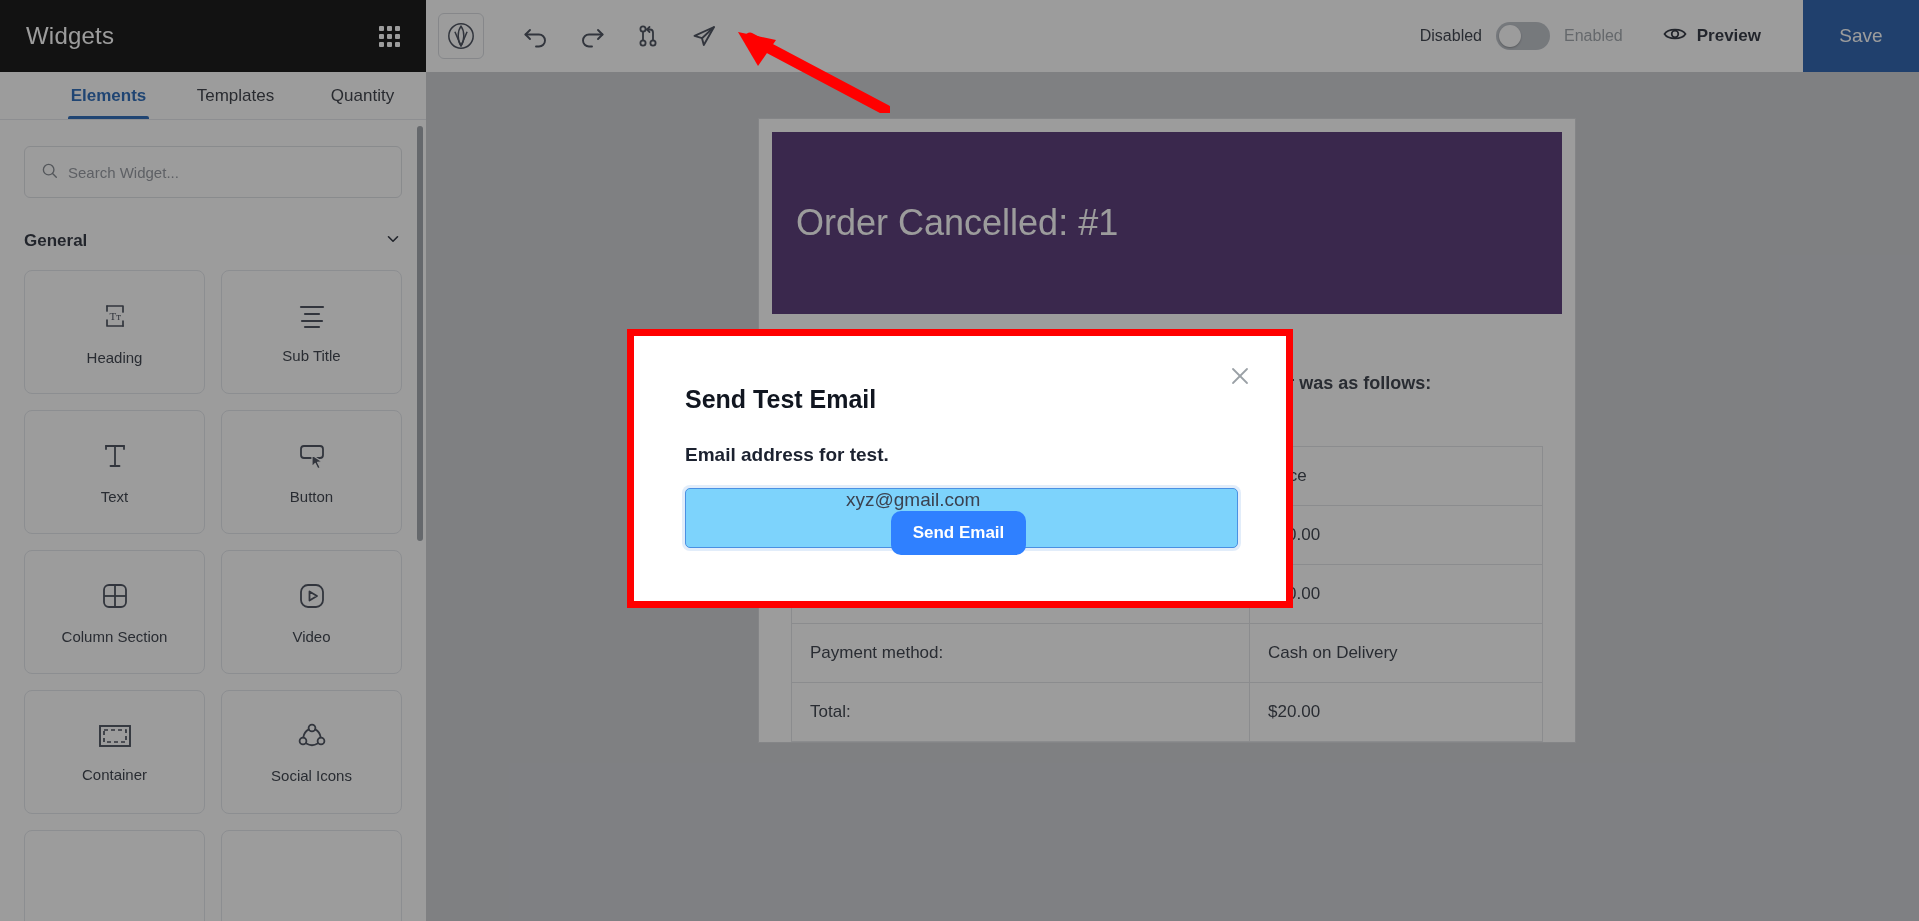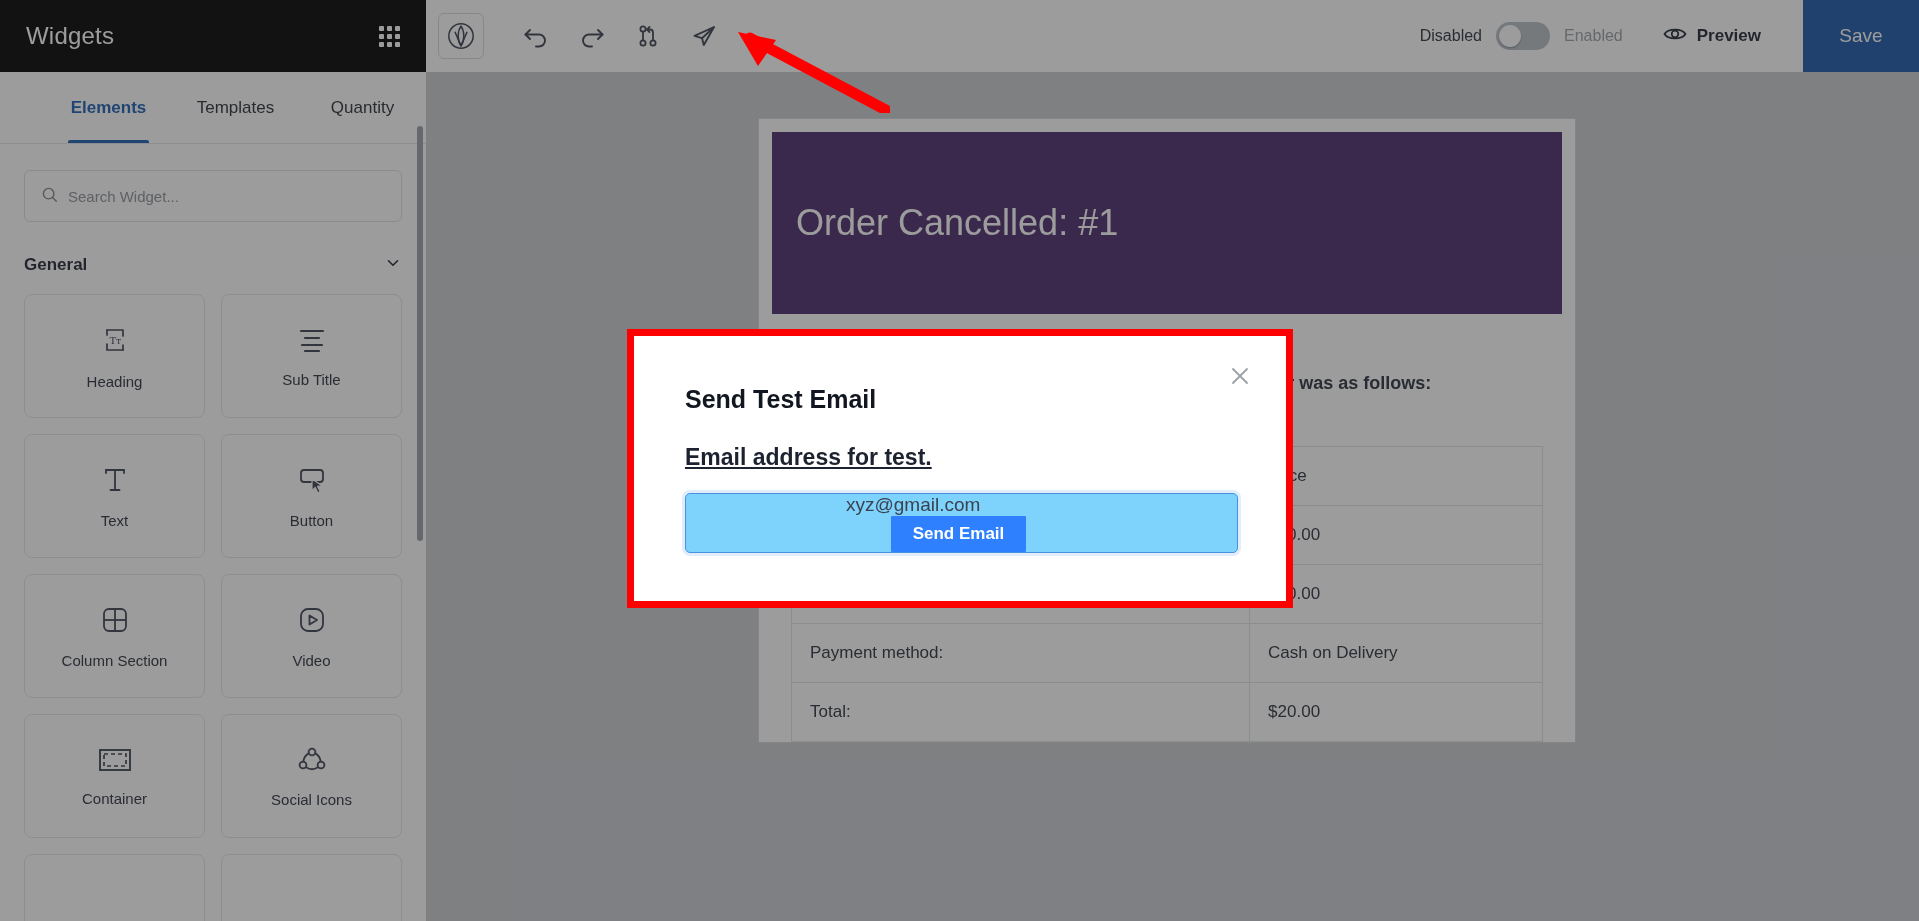--- a/index.html
+++ b/index.html
@@ -30,21 +30,21 @@
   .panel-header {
     height: 72px; background: #000000;
     display: flex; align-items: center; justify-content: space-between;
     padding: 0 26px;
   }
   .panel-title { color: #ffffff; font-size: 24px; font-weight: 400; letter-spacing: .2px; }
   .grid-dots { display: grid; grid-template-columns: repeat(3, 5px); grid-template-rows: repeat(3,5px); gap: 3px; cursor: pointer; }
   .grid-dots span { width: 5px; height: 5px; background: #ffffff; border-radius: 1px; display:block; }
 
   .tabs {
-    display: flex; height: 72px; align-items: stretch;
+    display: flex; height: 48px; align-items: stretch;
     border-bottom: 1px solid #e4e6eb; background: #fff; padding-left: 45px;
   }
   .tab {
     flex: 1; display: flex; align-items: center; justify-content: center;
     font-size: 17px; color: #2b2f38; cursor: pointer; position: relative;
   }
   .tab.active { color: #1a5fb4; font-weight: 600; }
   .tab.active::after {
     content: ""; position: absolute; left: 18%; right: 18%; bottom: 0;
     height: 3px; background: #1a5fb4; border-radius: 2px 2px 0 0;
@@ -167,38 +167,38 @@
     border: 7px solid #ff0000;
     background: #ffffff;
   }
   .modal-inner { position: relative; padding: 34px 40px 0 58px; height: 100%; }
   .modal-title { font-size: 25px; font-weight: 700; color: #111620; margin-top: 22px; }
   .modal-close {
     position: absolute; right: 38px; top: 32px;
     width: 30px; height: 30px; cursor: pointer;
     display: flex; align-items: center; justify-content: center;
   }
-  .modal-desc { font-size: 23px; font-weight: 700; color: #1c2230; margin-top: 30px; text-decoration: underline; }
+  .modal-desc { font-size: 19px; font-weight: 700; color: #1c2230; margin-top: 30px; }
   .input-row {
     margin-top: 22px; height: 60px; width: 553px;
     border: 1px solid #4a90e2; border-radius: 5px;
     display: flex; align-items: center; padding: 0 6px 0 0;
     box-shadow: 0 0 0 3px rgba(74,144,226,0.16);
     background: #7dd3fc;
     flex-direction: column;
   }
   .input-row input {
     flex: 1; border: 0; outline: 0; height: 56px;
     font-size: 19px; color: #3b4250; padding-left: 20px;
     background: transparent;
     font-family: "Liberation Sans", sans-serif;
   }
   .send-email-btn {
-    background: #2f80ff; color: #fff; border: 0; border-radius: 1px;
-    height: 44px; padding: 4px 22px; font-size: 17px; font-weight: 700;
+    background: #2f80ff; color: #fff; border: 0; border-radius: 10px;
+    height: 44px; padding: 12px 22px; font-size: 17px; font-weight: 700;
     cursor: pointer; font-family: "Liberation Sans", sans-serif;
   }
 
   
   .red-arrow { position: absolute; left: 690px; top: 18px; z-index: 70; pointer-events: none; }
 </style>
 </head>
 <body>
 
 <div class="app">

